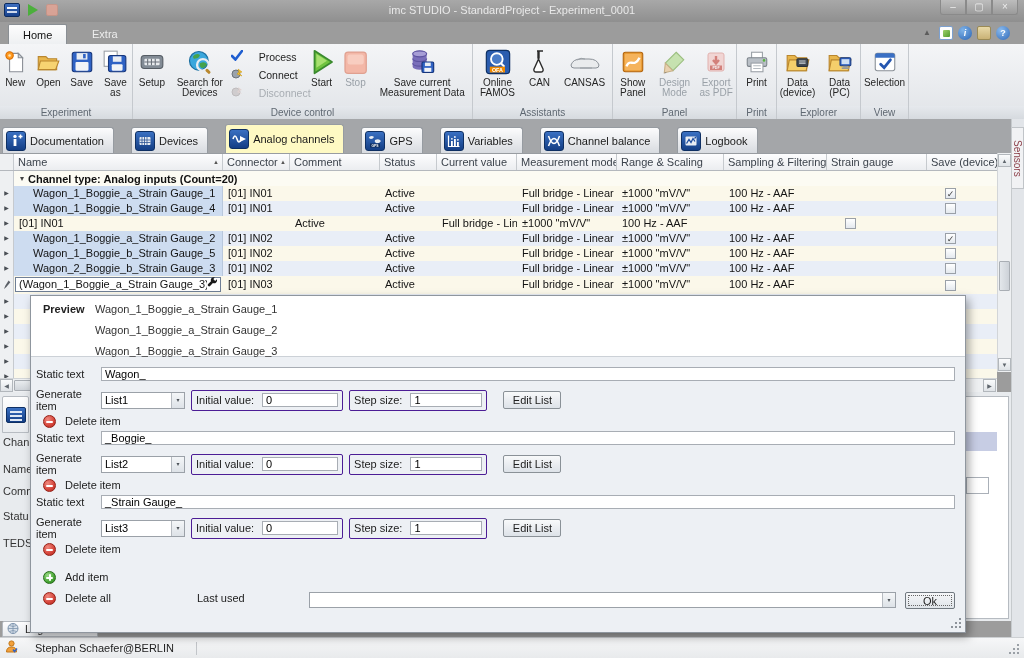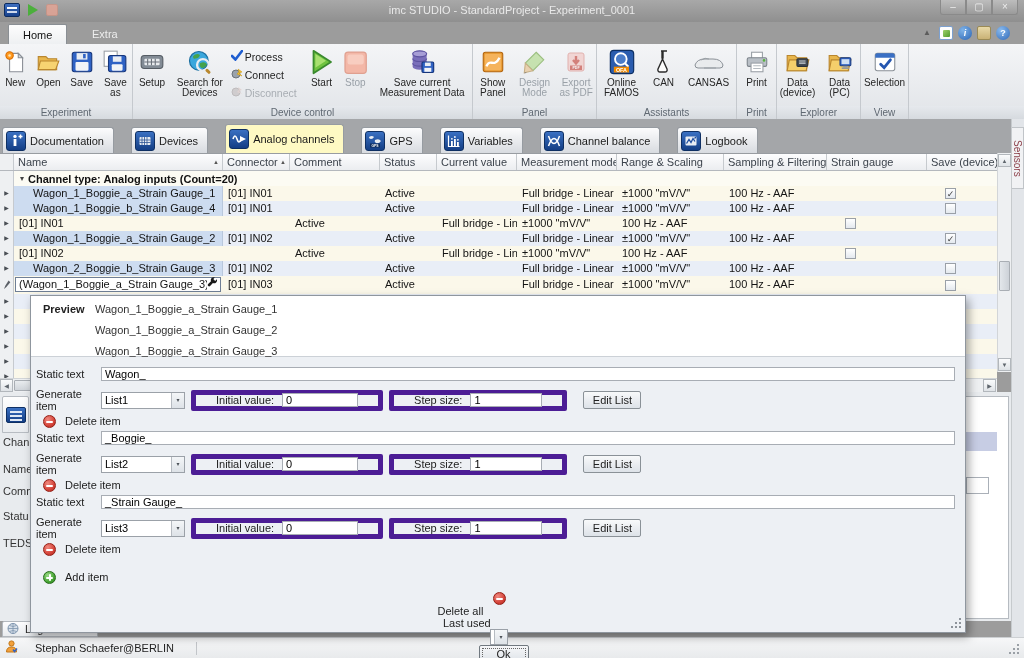--- a/index.html
+++ b/index.html
@@ -41,21 +41,21 @@
   .rgroup { position:relative; height:75px; border-right:1px solid #c5c9ce; flex:0 0 auto; }
   .rgroup.fill { flex:1 1 auto; border-right:none; }
   .rgroup-label { position:absolute; bottom:0; left:0; right:0; height:13px; text-align:center;
     font-size:10px; color:#5f6872; background:linear-gradient(#e6e9ed,#d6dadf); line-height:13px; }
   .rgc { display:flex; height:62px; padding-top:1px; }
   .rbtn { display:flex; flex-direction:column; align-items:center; font-size:10px; color:#262626;
     text-align:center; line-height:10px; padding-top:1px; }
   .rbtn .ric { height:32px; display:flex; align-items:center; justify-content:center; }
   .rbtn.dis { color:#9aa1a8; }
   .rstack { display:flex; flex-direction:column; padding-top:5px; gap:5px; }
-  .rsitem { display:flex; align-items:center; gap:2px; font-size:10.5px; color:#1d1d1d; padding-left:2px; }
+  .rsitem { display:flex; align-items:center; gap:16px; font-size:10.5px; color:#1d1d1d; padding-left:2px; }
   .rsitem.dis { color:#a8adb3; }
 
   
   .tabstrip { position:absolute; top:119px; left:0; width:1011px; height:34px; background:#a4a6a9; }
   .tabs { position:absolute; bottom:0; left:2px; display:flex; align-items:flex-end; gap:17px; }
   .mtab { height:26px; display:flex; align-items:center; gap:4px; padding:0 9px 0 3px;
     background:linear-gradient(#fcfcfd,#d8dbe0); border:1px solid #969ba1; border-bottom:none;
     border-radius:3px 3px 0 0; font-size:11px; color:#1a1a1a; }
   .mtab.active { height:29px; background:#fef9c3; position:relative; z-index:2; }
   .tabicon { width:20px; height:20px; border-radius:3px; background:linear-gradient(#3a70c2,#143e85);
@@ -142,37 +142,37 @@
   .frow { display:flex; align-items:center; }
   .flabel { width:65px; flex:0 0 auto; font-size:11px; color:#222; }
   .ftext { flex:1 1 auto; height:14px; border:1px solid #a8adb4; background:#fff; font-size:11px; line-height:12px; padding-left:3px; overflow:hidden; white-space:nowrap; }
   .r-static { margin-top:10px; height:14px; }
   .r-static2 { margin-top:3px; height:14px; }
   .r-gen { margin-top:8px; height:22px; }
   .fselect { width:84px; height:17px; border:1px solid #9ba1a8; background:#fff; display:flex; align-items:center; flex:0 0 auto; }
   .fselect .sv { flex:1; font-size:11px; padding-left:3px; overflow:hidden; }
   .fsel-btn { width:13px; height:100%; background:linear-gradient(#f4f6f8,#dde2e7); border-left:1px solid #b6bbc1;
     font-size:6px; color:#4c5258; text-align:center; line-height:15px; flex:0 0 auto; }
-  .gbox { height:21px; border:5px solid #4c1d95; border-radius:2px; display:flex; align-items:center; padding:0 20px; margin-left:6px; background:transparent; }
+  .gbox { height:21px; border:1px solid #4c1d95; border-radius:2px; display:flex; align-items:center; padding:0 4px; margin-left:6px; background:transparent; }
   .gbox .gl { font-size:11px; color:#222; margin-right:8px; white-space:nowrap; }
   .gbox .ftext { flex:0 0 auto; }
   .in-initial { width:76px; }
   .in-step { width:72px; }
   .dbtn { margin-left:16px; width:58px; height:18px; font-family:"Liberation Sans",sans-serif; font-size:11px; color:#222;
     background:linear-gradient(#f8f9fa,#dde2e8); border:1px solid #8a9197; border-radius:2px; }
   .icon-row { display:flex; align-items:center; gap:9px; margin:3px 0 0 7px; height:14px; font-size:11px; color:#1d1d1d; }
   .icon-row.add { margin-top:14px; }
   .ic-del { width:13px; height:13px; border-radius:50%; flex:0 0 auto;
     background:radial-gradient(circle at 35% 30%, #f08a80, #d5443a 60%, #b0281e); border:1px solid #951f15; position:relative; }
   .ic-del::after { content:""; position:absolute; left:2px; top:5px; width:7px; height:2px; background:#fff; border-radius:1px; }
   .ic-add { width:13px; height:13px; border-radius:50%; flex:0 0 auto;
     background:radial-gradient(circle at 35% 30%, #9bdb86, #48a636 60%, #2d7d1f); border:1px solid #256c18; position:relative; }
   .ic-add::before { content:""; position:absolute; left:2px; top:5px; width:7px; height:2px; background:#fff; border-radius:1px; }
   .ic-add::after { content:""; position:absolute; left:4.5px; top:2.5px; width:2px; height:7px; background:#fff; border-radius:1px; }
-  .bottom-row { display:flex; align-items:center; margin:8px 0 0 7px; height:18px;flex-direction:column; }
+  .bottom-row { display:flex; margin:8px 0 0 7px; height:18px; }
   .da-label { font-size:11px; color:#1d1d1d; margin-left:9px; width:132px; }
   .lu-label { font-size:11px; color:#222; width:112px; }
   .combo { flex:1 1 auto; height:16px; border:1px solid #9ba1a8; background:#fff; display:flex; align-items:center; }
   .combo .sv { flex:1; font-size:11px; padding-left:3px; }
   .okbtn { margin-left:9px; width:50px; height:17px; font-family:"Liberation Sans",sans-serif; font-size:11px; color:#222;
     background:linear-gradient(#f6f7f9,#dfe4e9); border:1px solid #70787f; border-radius:2px;
     outline:1px dotted #666; outline-offset:-4px; flex:0 0 auto; }
   .dlg-grip { position:absolute; right:3px; bottom:3px; width:11px; height:11px;
     background:
       radial-gradient(circle at 9px 9px, #8d939a 1px, transparent 1.3px),
@@ -334,57 +334,20 @@
               <rect x="14.5" y="12.5" width="5" height="3" fill="#e8ecf2"></rect>
               <rect x="14" y="17" width="6" height="3.4" fill="#f2f4f7"></rect>
             </svg>
         </span>
           <span>Save current Measurement Data</span>
       </div>
     </div>
     <div class="rgroup-label">Device control</div>
   </div>
 
-  <div class="rgroup" style="width:124px">
-    <div class="rgc" style="justify-content:center;">
-      <div class="rbtn" style="width:40px">
-        <span class="ric">
-          <svg width="26" height="26" viewBox="0 0 24 24">
-              <rect x="3" y="3" width="18" height="18" rx="2" fill="#e89b33" stroke="#b4650e"></rect>
-              <rect x="4.5" y="4.5" width="15" height="15" rx="1" fill="#f5b35c"></rect>
-              <path d="M6 16 c3-8 7 2 12-8" stroke="#fff" stroke-width="2.2" fill="none"></path>
-            </svg>
-        </span>
-          <span>Show Panel</span>
-      </div>
-      <div class="rbtn dis" style="width:44px">
-        <span class="ric">
-          <svg width="26" height="26" viewBox="0 0 24 24" opacity=".75">
-              <path d="M14 3 l7 7 -10 10 -7-7z" fill="#b9dd9a" stroke="#7fae5a"></path>
-              <path d="M4 13 l7 7 -8 2z" fill="#e8c89a" stroke="#b99a62"></path>
-              <path d="M3.6 21.4 l1.8 .5 -2.3.6z" fill="#555"></path>
-            </svg>
-        </span>
-          <span>Design Mode</span>
-      </div>
-      <div class="rbtn dis" style="width:40px">
-        <span class="ric">
-          <svg width="24" height="24" viewBox="0 0 24 24" opacity=".65">
-              <rect x="4" y="3" width="16" height="18" rx="2" fill="#f2c7c3" stroke="#d98f8a"></rect>
-              <path d="M12 6 v7 M9 10 l3 3.4 3-3.4" stroke="#c4453c" stroke-width="2.4" fill="none"></path>
-              <rect x="6" y="15.5" width="12" height="4.5" fill="#c4453c"></rect>
-              <text x="12" y="19.3" font-size="3.6" font-family="Liberation Sans" font-weight="bold" fill="#fff" text-anchor="middle">PDF</text>
-            </svg>
-        </span>
-          <span>Export as PDF</span>
-      </div>
-    </div>
-    <div class="rgroup-label">Panel</div>
-  </div>
-
   <div class="rgroup" style="width:140px">
     <div class="rgc" style="justify-content:center; gap:2px;">
       <div class="rbtn" style="width:46px">
         <span class="ric">
           <svg width="28" height="28" viewBox="0 0 24 24">
               <rect x="2" y="2" width="20" height="20" rx="3" fill="#2a5cae" stroke="#0d2f63"></rect>
               <circle cx="11" cy="9.5" r="5" fill="#4a7cc8" stroke="#fff" stroke-width="1.6"></circle>
               <path d="M14.5 13 l3 3" stroke="#fff" stroke-width="1.8"></path>
               <rect x="5" y="16" width="13" height="5" fill="#f08a00"></rect>
               <text x="11.5" y="20.2" font-size="4.6" font-family="Liberation Sans" font-weight="bold" fill="#fff" text-anchor="middle">OFA</text>
@@ -404,20 +367,57 @@
         <span class="ric">
           <svg width="34" height="22" viewBox="0 0 34 22">
               <path d="M3 14 q2-6 10-6 h8 q8 0 10 6 q0 3-3 3 H6 q-3 0-3-3z" fill="#e9ebed" stroke="#8a9097"></path>
               <path d="M9 9 q4-3 8-1 M12 17 h12" stroke="#9aa0a6" fill="none"></path>
             </svg>
         </span>
           <span>CANSAS</span>
       </div>
     </div>
     <div class="rgroup-label">Assistants</div>
+  </div>
+
+  <div class="rgroup" style="width:124px">
+    <div class="rgc" style="justify-content:center;">
+      <div class="rbtn" style="width:40px">
+        <span class="ric">
+          <svg width="26" height="26" viewBox="0 0 24 24">
+              <rect x="3" y="3" width="18" height="18" rx="2" fill="#e89b33" stroke="#b4650e"></rect>
+              <rect x="4.5" y="4.5" width="15" height="15" rx="1" fill="#f5b35c"></rect>
+              <path d="M6 16 c3-8 7 2 12-8" stroke="#fff" stroke-width="2.2" fill="none"></path>
+            </svg>
+        </span>
+          <span>Show Panel</span>
+      </div>
+      <div class="rbtn dis" style="width:44px">
+        <span class="ric">
+          <svg width="26" height="26" viewBox="0 0 24 24" opacity=".75">
+              <path d="M14 3 l7 7 -10 10 -7-7z" fill="#b9dd9a" stroke="#7fae5a"></path>
+              <path d="M4 13 l7 7 -8 2z" fill="#e8c89a" stroke="#b99a62"></path>
+              <path d="M3.6 21.4 l1.8 .5 -2.3.6z" fill="#555"></path>
+            </svg>
+        </span>
+          <span>Design Mode</span>
+      </div>
+      <div class="rbtn dis" style="width:40px">
+        <span class="ric">
+          <svg width="24" height="24" viewBox="0 0 24 24" opacity=".65">
+              <rect x="4" y="3" width="16" height="18" rx="2" fill="#f2c7c3" stroke="#d98f8a"></rect>
+              <path d="M12 6 v7 M9 10 l3 3.4 3-3.4" stroke="#c4453c" stroke-width="2.4" fill="none"></path>
+              <rect x="6" y="15.5" width="12" height="4.5" fill="#c4453c"></rect>
+              <text x="12" y="19.3" font-size="3.6" font-family="Liberation Sans" font-weight="bold" fill="#fff" text-anchor="middle">PDF</text>
+            </svg>
+        </span>
+          <span>Export as PDF</span>
+      </div>
+    </div>
+    <div class="rgroup-label">Panel</div>
   </div>
 
   <div class="rgroup" style="width:40px">
     <div class="rgc" style="justify-content:center;">
       <div class="rbtn" style="width:38px">
         <span class="ric">
           <svg width="26" height="26" viewBox="0 0 24 24">
               <rect x="7" y="3" width="10" height="6" fill="#fff" stroke="#9aa0a6"></rect>
               <rect x="3" y="8" width="18" height="8" rx="1.5" fill="#b9bfc6" stroke="#7d848b"></rect>
               <rect x="6.5" y="13" width="11" height="8" fill="#fff" stroke="#9aa0a6"></rect>
@@ -668,20 +668,21 @@
       <div class="c">100 Hz - AAF</div>
       <div class="c"></div>
       <div class="c save">
           <span class="cb">✓</span>
         </div>
     </div>
     <div class="grow r-odd">
       <div class="c marker">
           <span class="mk">▶</span>
         </div>
+      <div class="c namecell">Wagon_1_Boggie_b_Strain Gauge_5</div>
       <div class="c">[01] IN02</div>
       <div class="c"></div>
       <div class="c">Active</div>
       <div class="c"></div>
       <div class="c">Full bridge - Linear</div>
       <div class="c">±1000 "mV/V"</div>
       <div class="c">100 Hz - AAF</div>
       <div class="c"></div>
       <div class="c save">
           <span class="cb"></span>

